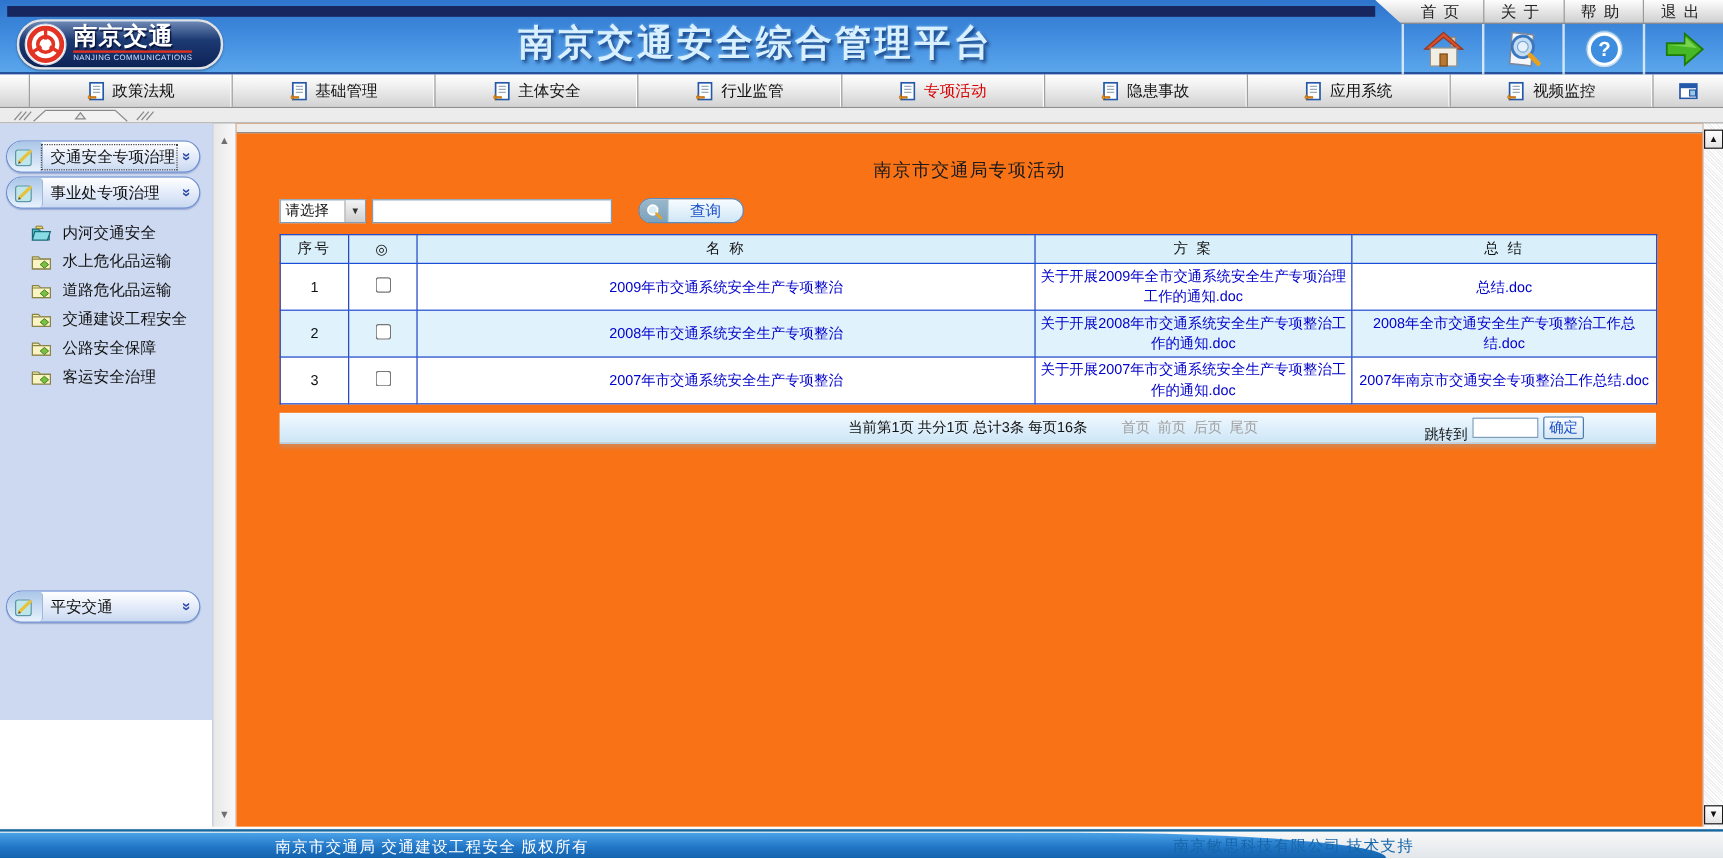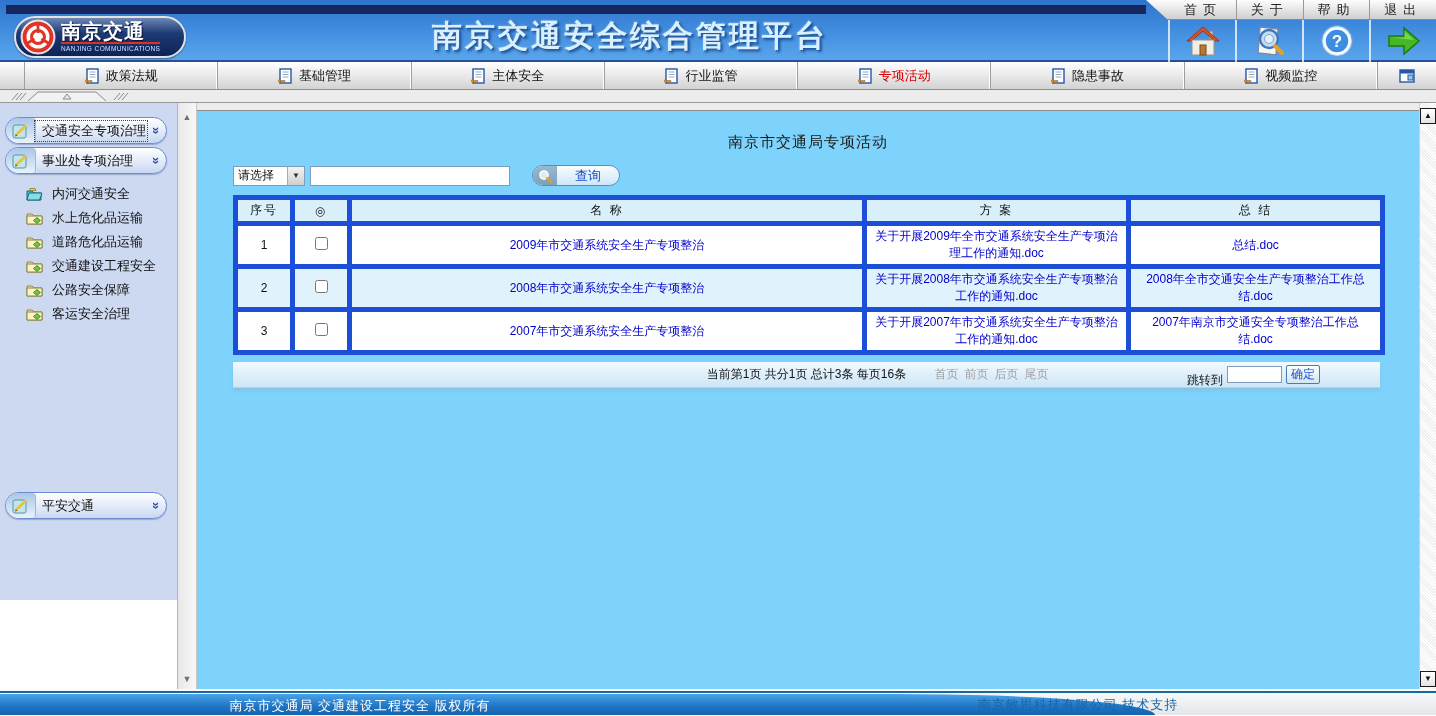--- a/index.html
+++ b/index.html
@@ -47,35 +47,35 @@
   .side-items { margin:8px 0 0 26px; }
   .side-item { display:flex; align-items:center; gap:9px; height:24px; font-size:13px; color:#111; cursor:pointer; white-space:nowrap; }
   .gap-block { height:166px; }
 
   .side-scroll { width:19px; background:linear-gradient(90deg,#e8e8e8,#f8f8f8); border-right:1px solid #c8c8c8; position:relative; }
   .ss-up,.ss-down { position:absolute; left:2px; width:14px; height:12px; color:#707070; font-size:9px; text-align:center; line-height:12px; cursor:pointer; }
   .ss-up { top:8px; } .ss-up::before { content:"▲"; }
   .ss-down { bottom:4px; } .ss-down::before { content:"▼"; }
 
   
-  .main { flex:1; background:#7dd3fc; position:relative; overflow:hidden; }
+  .main { flex:1; background:#f97316; position:relative; overflow:hidden; }
   .main-topstrip { height:8px; background:#ededed; border-bottom:1px solid #8c8c8c; }
   .page-title { margin-top:22px; text-align:center; font-size:15px; color:#1a1a1a; letter-spacing:1px; }
   .search-row { margin:13px 0 0 36px; display:flex; align-items:center; height:21px; }
   .filter-select { width:72px; height:20px; border:1px solid #7f9db9; background:#fff; display:flex; align-items:center; cursor:pointer; }
   .filter-select .val { flex:1; padding-left:4px; font-size:12px; }
   .filter-select .drop { width:17px; height:18px; background:linear-gradient(180deg,#f4f4f4,#cfcfcf); border-left:1px solid #aaa; font-size:8px; color:#333; text-align:center; line-height:18px; }
   .filter-select .drop::before { content:"▼"; }
   .search-input { width:200px; height:20px; margin-left:5px; border:1px solid #7f9db9; padding:0 3px; font-size:12px; }
   .search-btn { margin-left:22px; width:88px; height:21px; border:1px solid #5a8cc0; border-radius:11px; background:linear-gradient(180deg,#f8fdff,#cfe6f6); display:flex; align-items:center; overflow:hidden; cursor:pointer; }
   .search-btn .mag { width:24px; height:100%; background:linear-gradient(180deg,#9ab8cc,#7ba2bc); display:flex; align-items:center; justify-content:center; border-right:1px solid #86a8c0; }
   .search-btn .lbl { flex:1; text-align:center; color:#1b50c8; font-size:13px; }
 
   table.data { border-collapse:collapse; margin:9px 0 0 36px; width:1147px; table-layout:fixed; }
-  table.data th, table.data td { border:5px solid #1d4ed8; text-align:center; font-size:12px; padding:2px 4px;margin-left:40px; }
+  table.data th, table.data td { border:1px solid #1d4ed8; text-align:center; font-size:12px; padding:2px 4px;margin-left:40px; }
   table.data th { height:24px; background:#d9effa; font-weight:normal; color:#111; letter-spacing:2px; }
   table.data td { height:34px; }
   tr.odd td { background:#fff; }
   tr.even td { background:#e0f2fc; }
   .c-no { width:57px; } .c-chk { width:57px; } .c-name { width:515px; } .c-plan { width:264px; } .c-sum { width:254px; }
   a.cell-link { color:#0000cc; text-decoration:none; cursor:pointer; }
   input.row-chk { width:13px; height:13px; cursor:pointer; }
 
   .pagebar { margin:7px 0 0 36px; width:1147px; height:26px; background:linear-gradient(180deg,#f2fafe 0%,#ddeefb 55%,#cde6f6 100%); border-bottom:1px solid #b6d2e4; box-shadow:0 3px 3px rgba(150,170,190,.35); display:flex; align-items:center; position:relative; }
   .page-info { position:absolute; left:0; right:0; text-align:center; font-size:12px; color:#111; }
@@ -217,20 +217,30 @@
     </div>
     <div class="menu-tab">
       <svg width="14" height="16" viewBox="0 0 14 16">
           <rect x="2" y="1" width="11" height="14" fill="#fff" stroke="#2458a8" stroke-width="1.4"></rect>
           <line x1="4.5" y1="4" x2="10.5" y2="4" stroke="#9ab" stroke-width="1"></line>
           <line x1="4.5" y1="6.5" x2="10.5" y2="6.5" stroke="#9ab" stroke-width="1"></line>
           <line x1="4.5" y1="9" x2="10.5" y2="9" stroke="#9ab" stroke-width="1"></line>
           <polygon points="7,12.5 2,12.5 2,10.5 0,13 2,15.5 2,13.8 7,13.8" fill="#e89018" stroke="#a05808" stroke-width="0.5"></polygon>
         </svg>
       <span>隐患事故</span>
+    </div>
+    <div class="menu-tab">
+      <svg width="14" height="16" viewBox="0 0 14 16">
+          <rect x="2" y="1" width="11" height="14" fill="#fff" stroke="#2458a8" stroke-width="1.4"></rect>
+          <line x1="4.5" y1="4" x2="10.5" y2="4" stroke="#9ab" stroke-width="1"></line>
+          <line x1="4.5" y1="6.5" x2="10.5" y2="6.5" stroke="#9ab" stroke-width="1"></line>
+          <line x1="4.5" y1="9" x2="10.5" y2="9" stroke="#9ab" stroke-width="1"></line>
+          <polygon points="7,12.5 2,12.5 2,10.5 0,13 2,15.5 2,13.8 7,13.8" fill="#e89018" stroke="#a05808" stroke-width="0.5"></polygon>
+        </svg>
+      <span>应用系统</span>
     </div>
     <div class="menu-tab">
       <svg width="14" height="16" viewBox="0 0 14 16">
           <rect x="2" y="1" width="11" height="14" fill="#fff" stroke="#2458a8" stroke-width="1.4"></rect>
           <line x1="4.5" y1="4" x2="10.5" y2="4" stroke="#9ab" stroke-width="1"></line>
           <line x1="4.5" y1="6.5" x2="10.5" y2="6.5" stroke="#9ab" stroke-width="1"></line>
           <line x1="4.5" y1="9" x2="10.5" y2="9" stroke="#9ab" stroke-width="1"></line>
           <polygon points="7,12.5 2,12.5 2,10.5 0,13 2,15.5 2,13.8 7,13.8" fill="#e89018" stroke="#a05808" stroke-width="0.5"></polygon>
         </svg>
       <span>视频监控</span>

